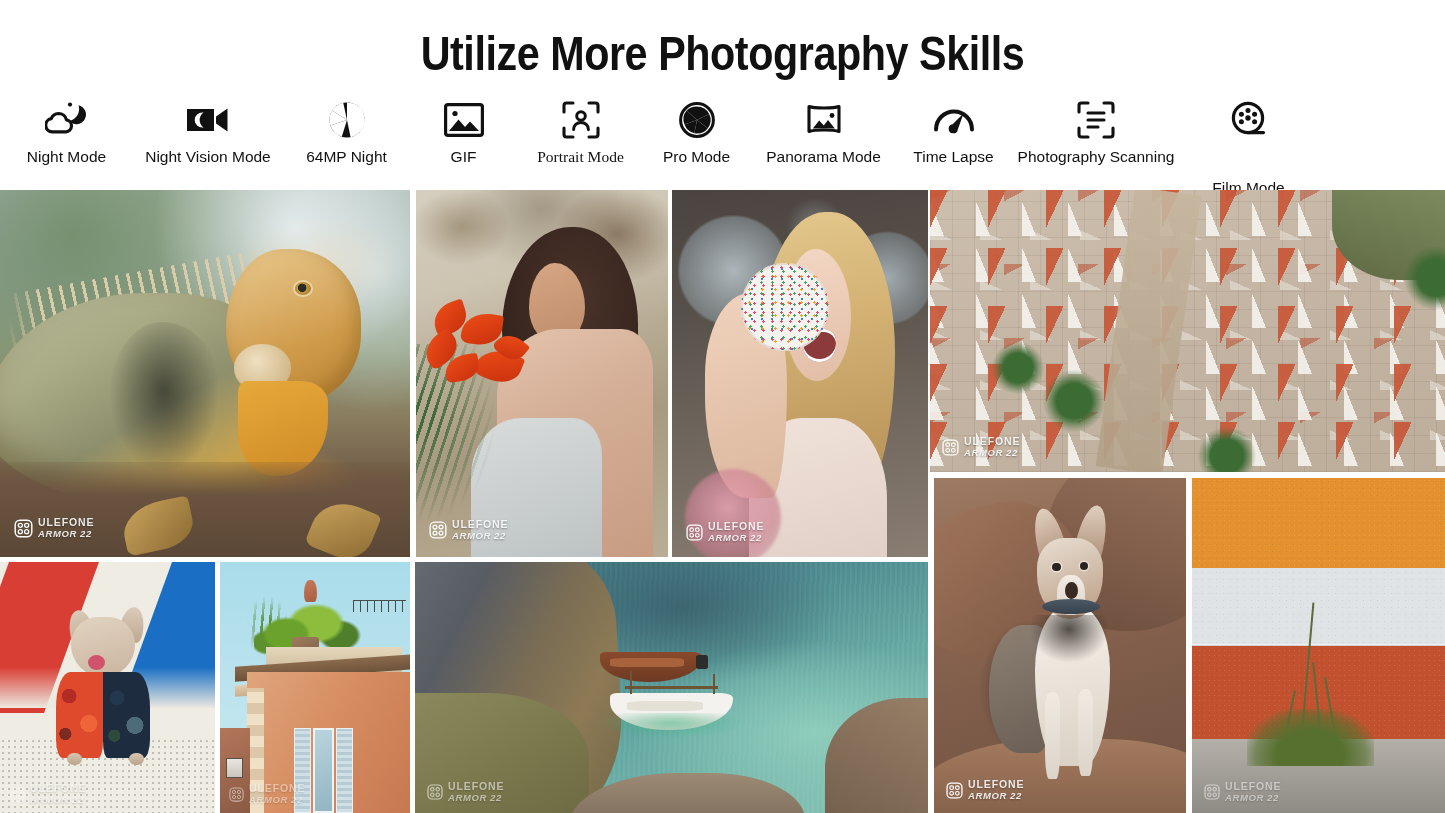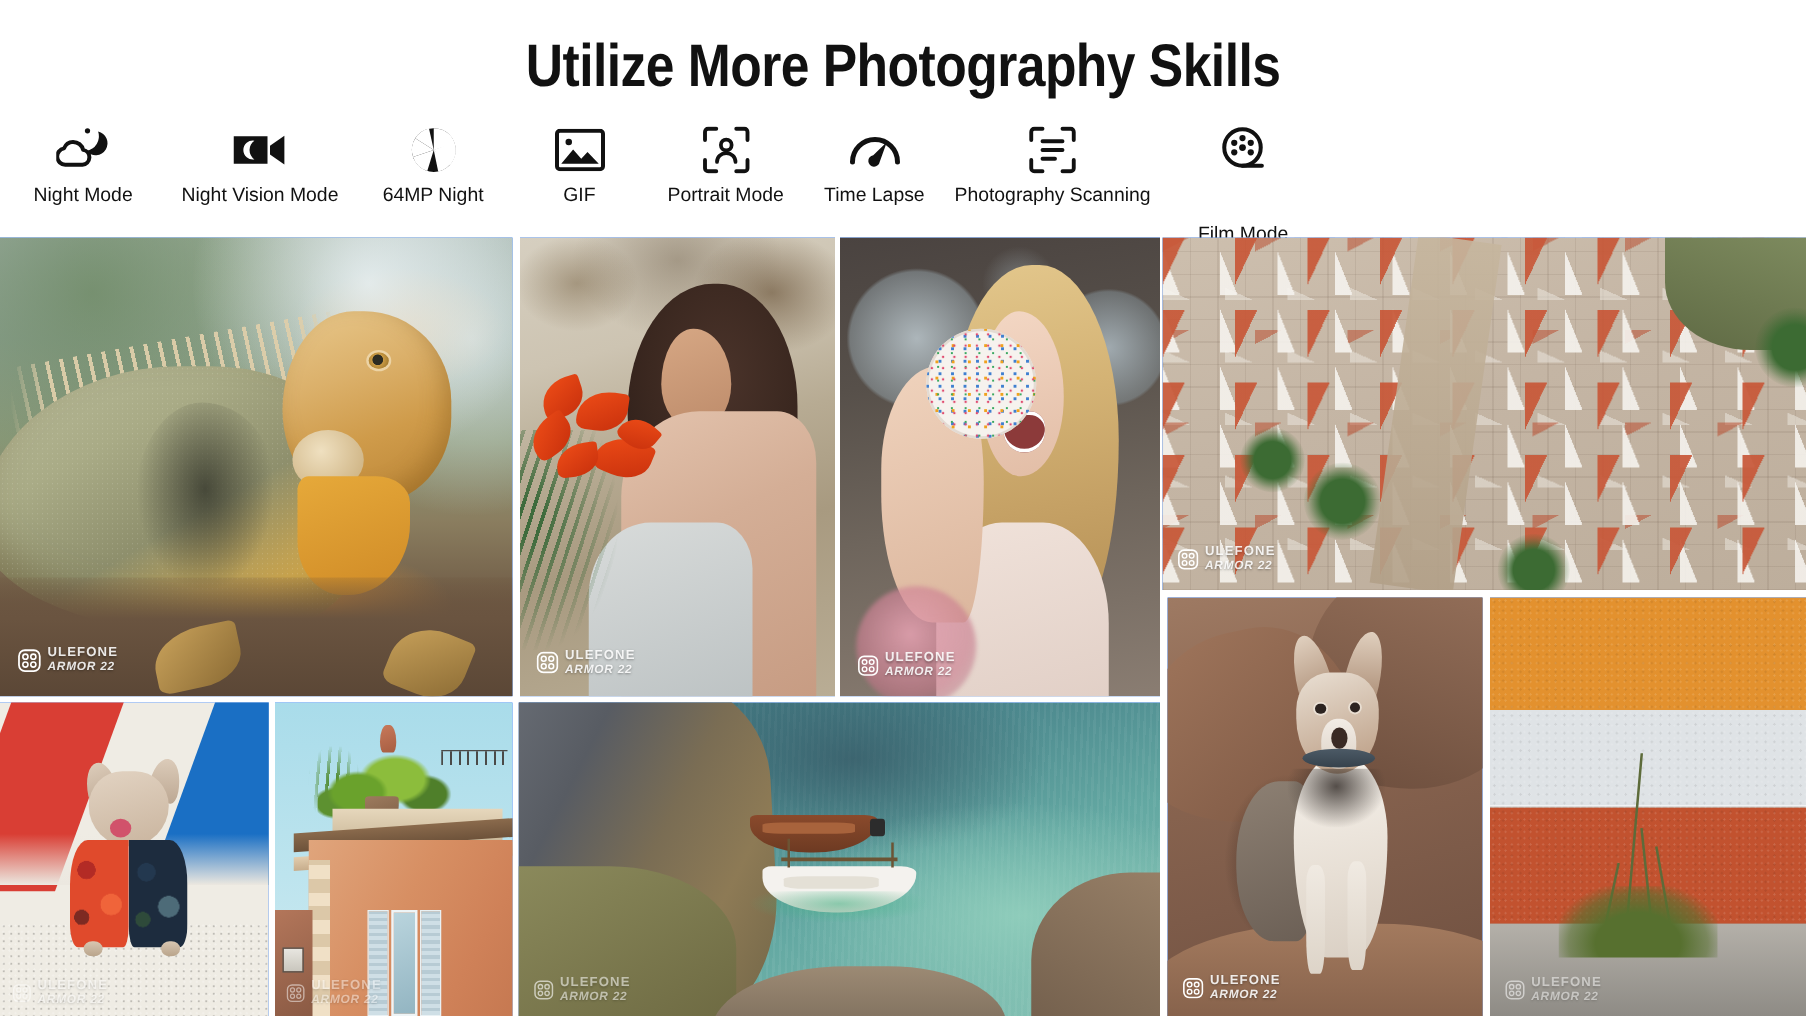--- a/index.html
+++ b/index.html
@@ -405,34 +405,58 @@
       <div class="mode" style="width: 107px; text-align: center;">
         <span class="glyph">
           <svg width="40" height="34" viewBox="0 0 40 34">
             <rect x="1.6" y="1.6" width="36.8" height="30.8" rx="2.4" fill="none" stroke="#111" stroke-width="3.2"></rect>
             <circle cx="11" cy="10.5" r="2.6" fill="#111"></circle>
             <path d="M5 28l9.5-11.5 6.5 7.5 5-5.5L35 28z" fill="#111"></path>
           </svg>
         </span>
         <span class="lbl">GIF</span>
       </div>
-      <div class="mode" style="width: 127px;">
+      <div class="mode" style="width: 127px; font-family: Liberation Serif, serif;">
         <span class="glyph">
           <svg width="38" height="38" viewBox="0 0 38 38">
             <g fill="none" stroke="#111" stroke-width="3.1" stroke-linecap="round">
               <path d="M2 11V4.5A2.5 2.5 0 0 1 4.5 2H11"></path>
               <path d="M27 2h6.5A2.5 2.5 0 0 1 36 4.5V11"></path>
               <path d="M36 27v6.5a2.5 2.5 0 0 1-2.5 2.5H27"></path>
               <path d="M11 36H4.5A2.5 2.5 0 0 1 2 33.5V27"></path>
             </g>
             <circle cx="19" cy="15" r="4.3" fill="none" stroke="#111" stroke-width="3"></circle>
             <path d="M11.6 28.5c0-4.2 3.3-7 7.4-7s7.4 2.8 7.4 7" fill="none" stroke="#111" stroke-width="3" stroke-linecap="round"></path>
           </svg>
         </span>
         <span class="lbl">Portrait Mode</span>
+      </div>
+      <div class="mode" style="width: 105px;">
+        <span class="glyph">
+          <svg width="38" height="38" viewBox="0 0 38 38">
+            <circle cx="19" cy="19" r="16.4" fill="none" stroke="#111" stroke-width="3"></circle>
+            <path d="M19 5.4a13.6 13.6 0 0 1 12.2 7.6L19 19z" fill="#111"></path>
+            <path d="M31.2 13a13.6 13.6 0 0 1-1.4 14.2L19 19z" fill="#111"></path>
+            <path d="M29.8 27.2A13.6 13.6 0 0 1 16.4 32.3L19 19z" fill="#111"></path>
+            <path d="M16.4 32.3A13.6 13.6 0 0 1 6.5 23.6L19 19z" fill="#111"></path>
+            <path d="M6.5 23.6A13.6 13.6 0 0 1 8.6 9.6L19 19z" fill="#111"></path>
+            <path d="M8.6 9.6A13.6 13.6 0 0 1 19 5.4L19 19z" fill="#111"></path>
+          </svg>
+        </span>
+        <span class="lbl">Pro Mode</span>
+      </div>
+      <div class="mode" style="width: 149px;">
+        <span class="glyph">
+          <svg width="40" height="36" viewBox="0 0 40 36">
+            <path d="M5 4.5c5 2 25 2 30 0v25c-5-2-25-2-30 0z" fill="none" stroke="#111" stroke-width="3.1" stroke-linejoin="round"></path>
+            <path d="M8.8 26.5l6.4-8 4.6 5 4.2-5.6 6.8 8.6z" fill="#111"></path>
+            <circle cx="28" cy="13.5" r="2.4" fill="#111"></circle>
+          </svg>
+        </span>
+        <span class="lbl">Panorama Mode</span>
       </div>
       <div class="mode" style="width: 111px;">
         <span class="glyph">
           <svg width="42" height="32" viewBox="0 0 42 32">
             <path d="M3 25.5a18 18 0 0 1 36 0" fill="none" stroke="#111" stroke-width="4" stroke-linecap="round"></path>
             <path d="M30.5 9.5L19.6 20.2a4.6 4.6 0 1 0 5.2 5.2z" fill="#111"></path>
           </svg>
         </span>
         <span class="lbl">Time Lapse</span>
       </div>

